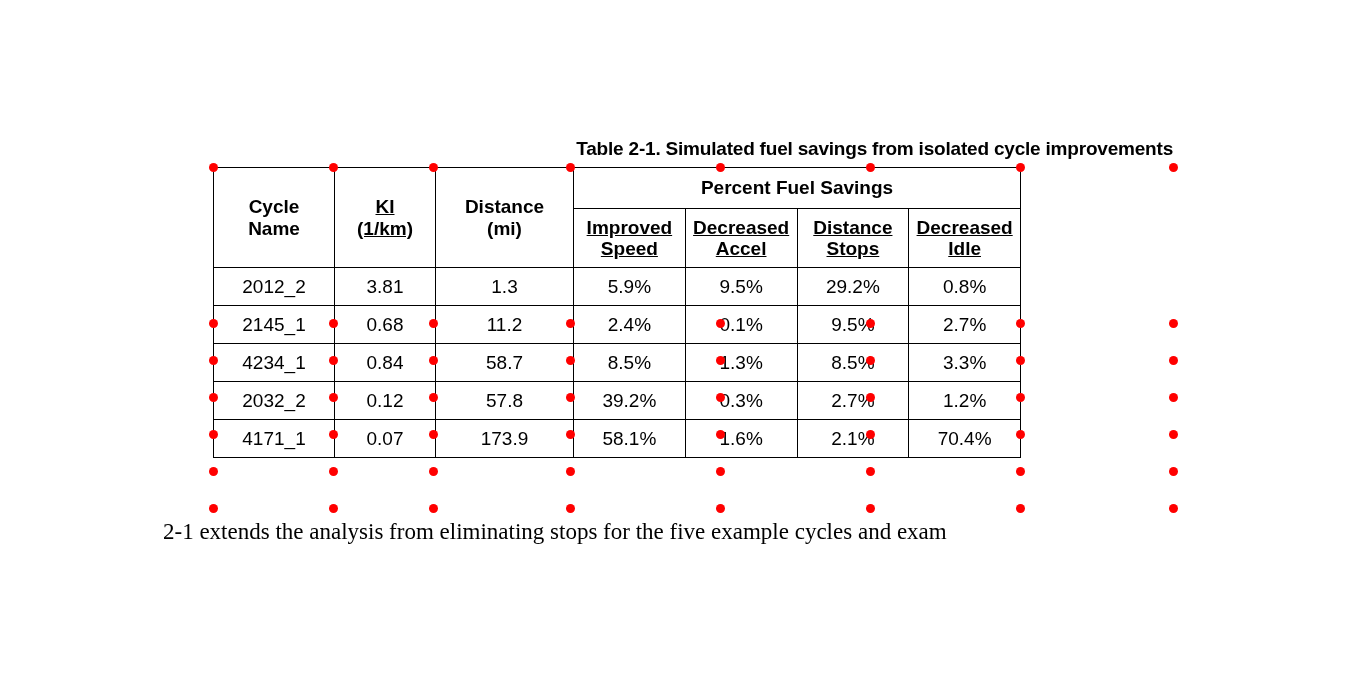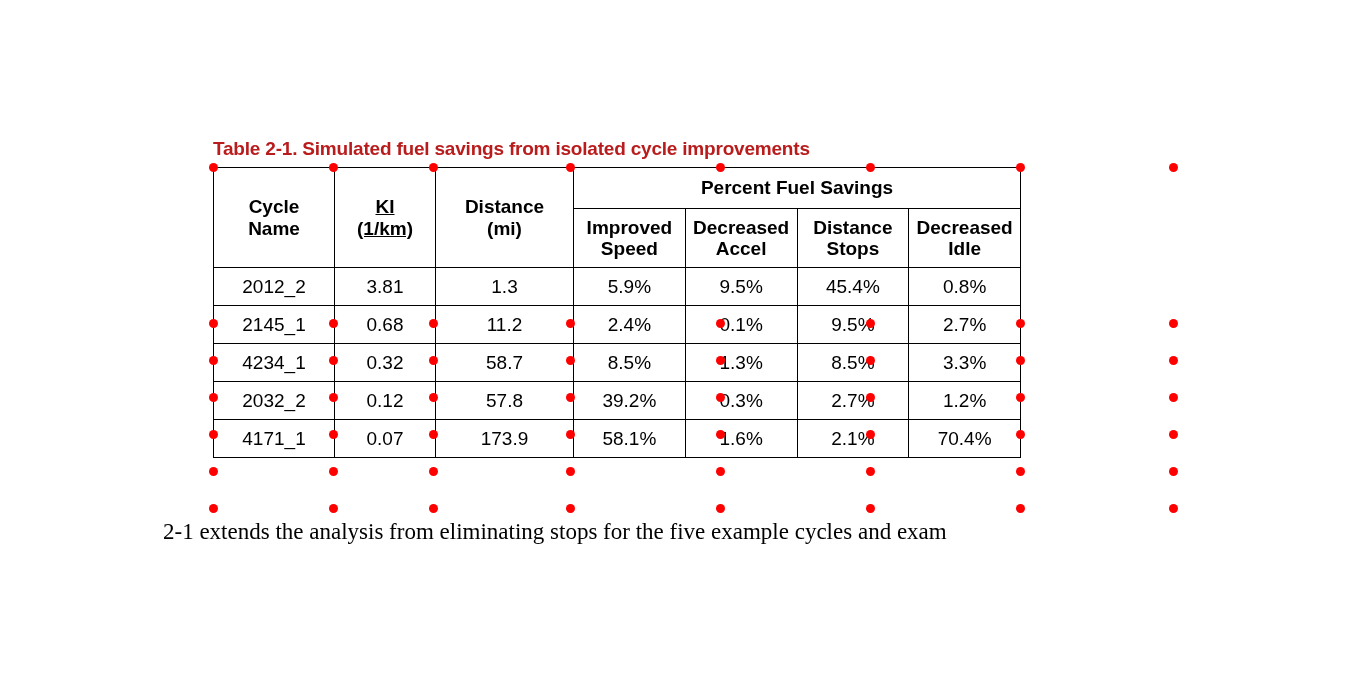--- a/index.html
+++ b/index.html
@@ -19,22 +19,22 @@
     position: absolute;
     left: 213px;
     top: 138px;
     width: 960px;
   }
 
   .table-caption {
     font-family: "Liberation Sans", sans-serif;
     font-size: 19px;
     font-weight: bold;
-    color: #b91c1c;
-    text-align: left;
+    color: #000000;
+    text-align: right;
     margin-bottom: 7px;
     letter-spacing: -0.2px;
   }
 
   table.data-table {
     border-collapse: collapse;
     width: 808px;
     table-layout: fixed;
     background: #ffffff;
   }
@@ -58,21 +58,21 @@
   table.data-table td {
     font-size: 19px;
     font-weight: normal;
     height: 37px;
     font-family: "Liberation Sans", sans-serif;
   }
 
   .col-cycle { width: 120px; }
   .col-ki { width: 100px; text-decoration: underline; }
   .col-dist { width: 137px; }
-  .col-sav { width: 150px; }
+  .col-sav { width: 150px; text-decoration: underline; }
 
   .head-tall { height: 98px; }
   .head-group { height: 40px; }
   .head-sub { height: 58px; }
 
   
   .dot {
     position: absolute;
     width: 9px;
     height: 9px;
@@ -137,35 +137,35 @@
         </th>
       </tr>
     </thead>
     <tbody>
       <tr>
         <td>2012_2</td>
         <td>3.81</td>
         <td>1.3</td>
         <td>5.9%</td>
         <td>9.5%</td>
-        <td>45.4%</td>
+        <td>29.2%</td>
         <td>0.8%</td>
       </tr>
       <tr>
         <td>2145_1</td>
         <td>0.68</td>
         <td>11.2</td>
         <td>2.4%</td>
         <td>0.1%</td>
         <td>9.5%</td>
         <td>2.7%</td>
       </tr>
       <tr>
         <td>4234_1</td>
-        <td>0.32</td>
+        <td>0.84</td>
         <td>58.7</td>
         <td>8.5%</td>
         <td>1.3%</td>
         <td>8.5%</td>
         <td>3.3%</td>
       </tr>
       <tr>
         <td>2032_2</td>
         <td>0.12</td>
         <td>57.8</td>

